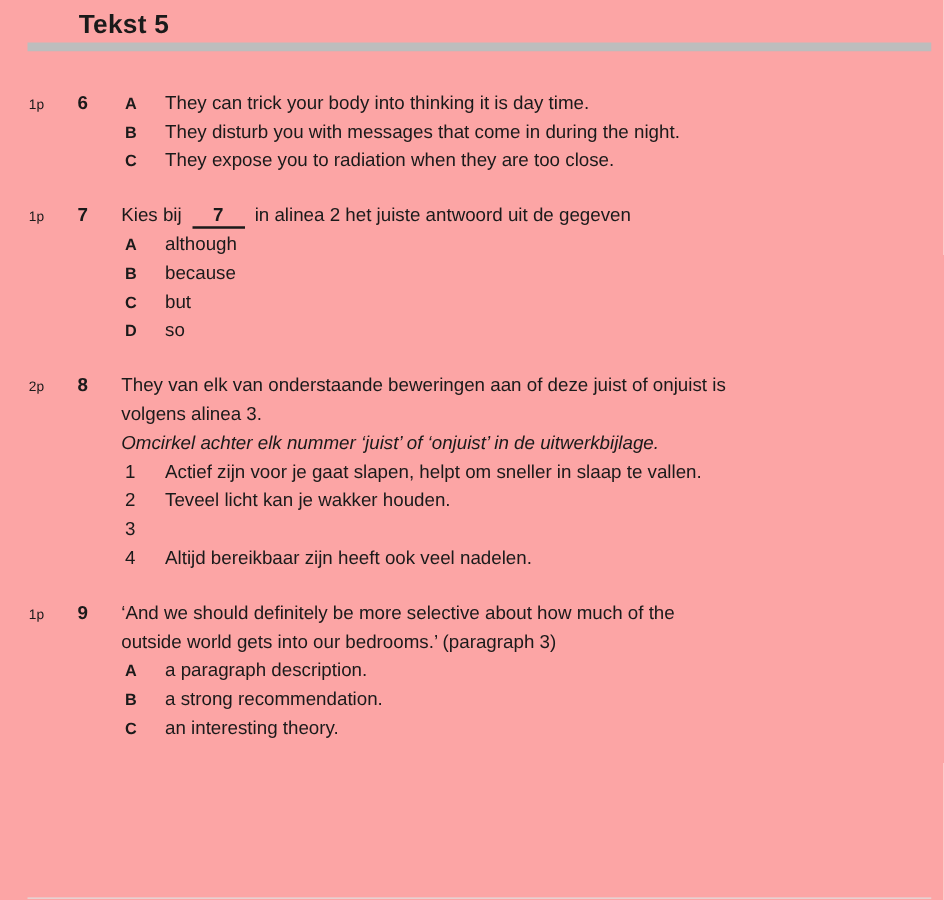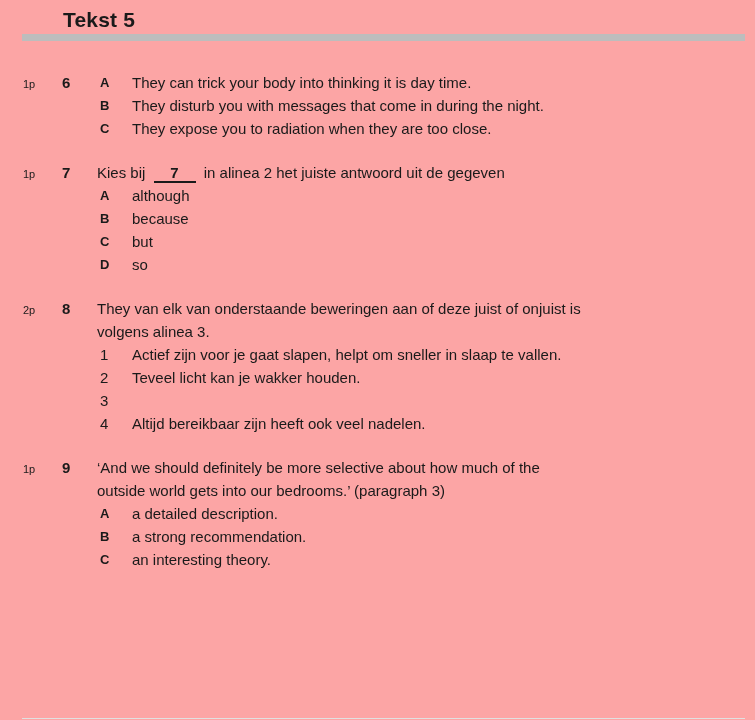--- a/index.html
+++ b/index.html
@@ -150,20 +150,21 @@
         </div>
       </div>
     </section>
 
     <section class="question">
       <div class="pts">2p</div>
       <div class="qnum">8</div>
       <div class="qbody">
         <div class="qline">They van elk van onderstaande beweringen aan of deze juist of onjuist is</div>
         <div class="qline">volgens alinea 3.</div>
+        <div class="qline instruction">Omcirkel achter elk nummer ‘juist’ of ‘onjuist’ in de uitwerkbijlage.</div>
         <div class="opt">
           <span class="letter plain">1</span>
           <span class="otext">Actief zijn voor je gaat slapen, helpt om sneller in slaap te vallen.</span>
         </div>
         <div class="opt">
           <span class="letter plain">2</span>
           <span class="otext">Teveel licht kan je wakker houden.</span>
         </div>
         <div class="opt">
           <span class="letter plain">3</span>
@@ -178,21 +179,21 @@
     </section>
 
     <section class="question">
       <div class="pts">1p</div>
       <div class="qnum">9</div>
       <div class="qbody">
         <div class="qline">‘And we should definitely be more selective about how much of the</div>
         <div class="qline">outside world gets into our bedrooms.’ (paragraph 3)</div>
         <div class="opt">
           <span class="letter">A</span>
-          <span class="otext">a detailed description.</span>
+          <span class="otext">a paragraph description.</span>
         </div>
         <div class="opt">
           <span class="letter">B</span>
           <span class="otext">a strong recommendation.</span>
         </div>
         <div class="opt">
           <span class="letter">C</span>
           <span class="otext">an interesting theory.</span>
         </div>
       </div>

